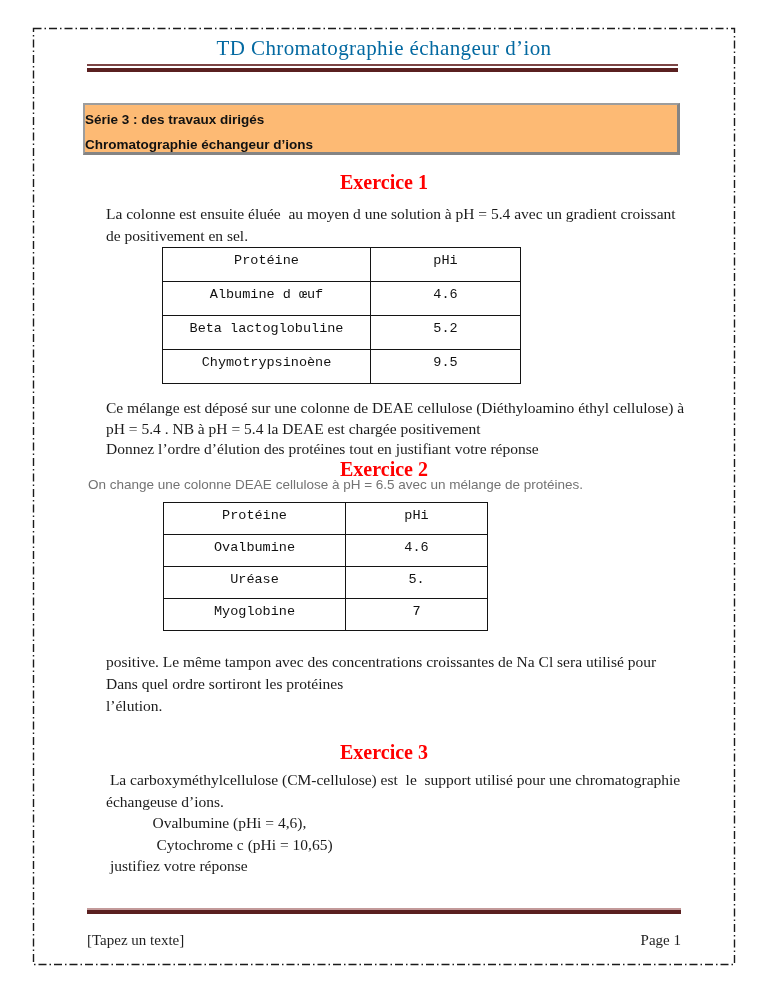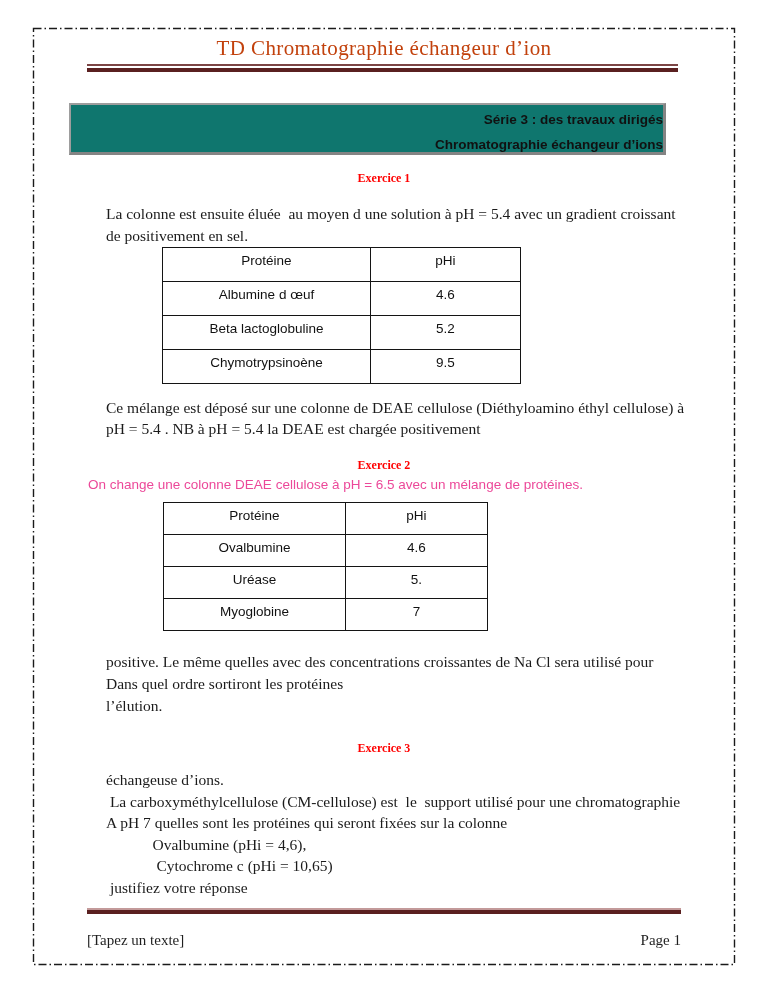--- a/index.html
+++ b/index.html
@@ -4,62 +4,62 @@
 <style>
   html,body { margin:0; padding:0; }
   body {
     width:768px; height:994px; background:#ffffff; position:relative;
     font-family:"Liberation Serif", serif; color:#1b1b1b; overflow:hidden;
   }
   .page-border-svg { position:absolute; left:0; top:0; }
 
   .doc-title {
     position:absolute; left:33px; top:36px; width:702px;
-    text-align:center; font-size:21px; letter-spacing:0.4px; color:#c2410c;
+    text-align:center; font-size:21px; letter-spacing:0.4px; color:#0369a1;
   }
   .title-rule { position:absolute; left:87px; top:64px; width:591px; }
   .title-rule .thin  { height:2px; background:#7c4545; margin-bottom:2px; }
   .title-rule .thick { height:4px; background:#5a2020; }
 
   .series-box {
-    position:absolute; left:69px; top:103px; width:597px; height:52px;
-    box-sizing:border-box; background:#0f766e;
+    position:absolute; left:83px; top:103px; width:597px; height:52px;
+    box-sizing:border-box; background:#fdba74;
     border:2px solid #9d9d9d; border-right:3px solid #848484; border-bottom:3px solid #848484;
-    text-align:right; font-family:"Liberation Sans", sans-serif;
+    text-align:left; font-family:"Liberation Sans", sans-serif;
     font-weight:bold; font-size:13.5px; color:#111111;
   }
   .series-box .l1 { padding-top:7px; }
   .series-box .l2 { padding-top:10px; }
 
   .ex-heading {
     position:absolute; left:33px; width:702px; text-align:center;
-    color:#ff0000; font-weight:bold; font-size:12px;
+    color:#ff0000; font-weight:bold; font-size:20px;
   }
   .ex1 { top:171px; } .ex2 { top:458px; } .ex3 { top:741px; }
 
   .para { position:absolute; left:106px; width:606px; font-size:15.5px; }
   .para .ln { white-space:pre-wrap; }
   .para1 { top:203px; line-height:22px; }
   .para2 { top:398px; line-height:20.5px; }
   .para3 { top:651px; line-height:22px; }
   .para4 { top:769px; line-height:21.5px; }
 
   .sans-intro {
     position:absolute; left:88px; top:477px;
-    font-family:"Liberation Sans", sans-serif; font-size:13.5px; color:#ec4899;
+    font-family:"Liberation Sans", sans-serif; font-size:13.5px; color:#737373;
   }
 
   .data-table {
     position:absolute; border-collapse:collapse;
     font-family:"Liberation Sans", sans-serif; font-size:13.5px; color:#111111;
     background:#ffffff;
   }
   .data-table td {
     border:1.5px solid #141414; text-align:center; vertical-align:top;
-    padding:5px 4px 0 4px; box-sizing:border-box;
+    padding:5px 4px 0 4px; box-sizing:border-box;font-family:Liberation Mono, monospace;
   }
   .table1 { left:162px; top:247px; }
   .table1 td.c1 { width:208px; } .table1 td.c2 { width:150px; }
   .table1 tr { height:34px; }
   .table2 { left:163px; top:502px; }
   .table2 td.c1 { width:182px; } .table2 td.c2 { width:142px; }
   .table2 tr { height:32px; }
 
   .footer-rule { position:absolute; left:87px; top:908px; width:594px; }
   .footer-rule .fr-light { height:2px; background:#c39a9a; }
@@ -114,20 +114,21 @@
     <tr>
       <td class="c1">Chymotrypsinoène</td>
       <td class="c2">9.5</td>
     </tr>
   </tbody>
 </table>
 
 <div class="para para2">
   <div class="ln">Ce mélange est déposé sur une colonne de DEAE cellulose (Diéthyloamino éthyl cellulose) à</div>
   <div class="ln">pH = 5.4 . NB à pH = 5.4 la DEAE est chargée positivement</div>
+  <div class="ln">Donnez l’ordre d’élution des protéines tout en justifiant votre réponse</div>
 </div>
 
 <div class="ex-heading ex2">Exercice 2</div>
 
 <div class="sans-intro">On change une colonne DEAE cellulose à pH = 6.5 avec un mélange de protéines.</div>
 
 <table class="data-table table2">
   <tbody>
     <tr>
       <td class="c1">Protéine</td>
@@ -142,31 +143,30 @@
       <td class="c2">5.</td>
     </tr>
     <tr>
       <td class="c1">Myoglobine</td>
       <td class="c2">7</td>
     </tr>
   </tbody>
 </table>
 
 <div class="para para3">
-  <div class="ln">positive. Le même quelles avec des concentrations croissantes de Na Cl sera utilisé pour</div>
+  <div class="ln">positive. Le même tampon avec des concentrations croissantes de Na Cl sera utilisé pour</div>
   <div class="ln">Dans quel ordre sortiront les protéines</div>
   <div class="ln">l’élution.</div>
 </div>
 
 <div class="ex-heading ex3">Exercice 3</div>
 
 <div class="para para4">
+  <div class="ln"> La carboxyméthylcellulose (CM-cellulose) est  le  support utilisé pour une chromatographie</div>
   <div class="ln">échangeuse d’ions.</div>
-  <div class="ln"> La carboxyméthylcellulose (CM-cellulose) est  le  support utilisé pour une chromatographie</div>
-  <div class="ln">A pH 7 quelles sont les protéines qui seront fixées sur la colonne</div>
   <div class="ln">            Ovalbumine (pHi = 4,6),</div>
   <div class="ln">             Cytochrome c (pHi = 10,65)</div>
   <div class="ln"> justifiez votre réponse</div>
 </div>
 
 <div class="footer-rule">
   <div class="fr-light"></div>
   <div class="fr-dark"></div>
 </div>
 

